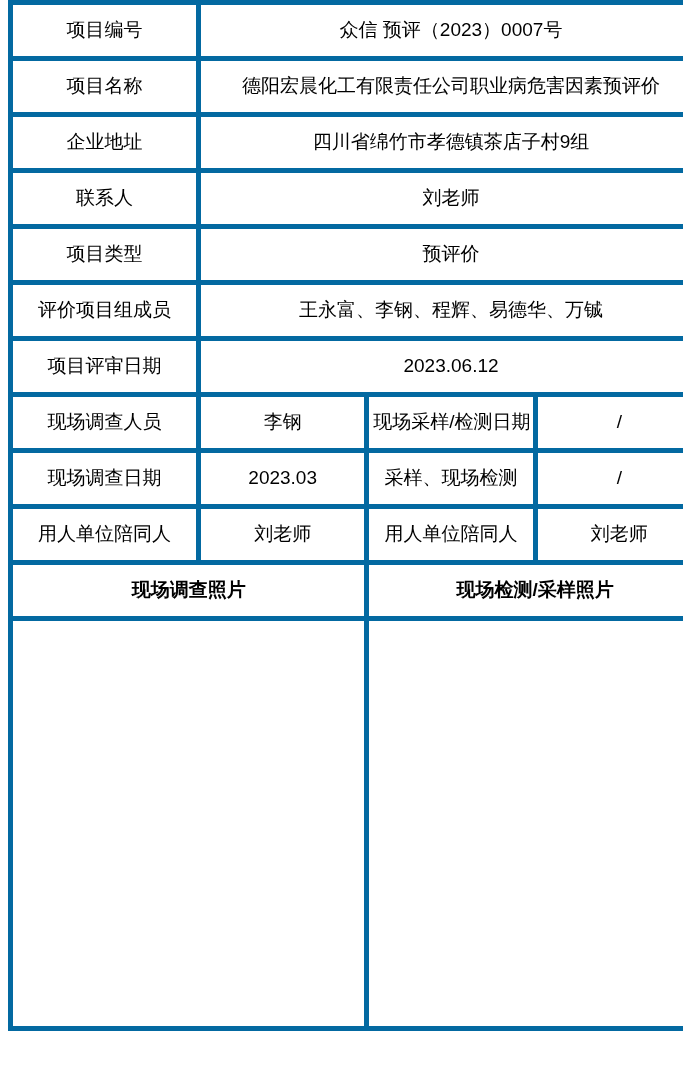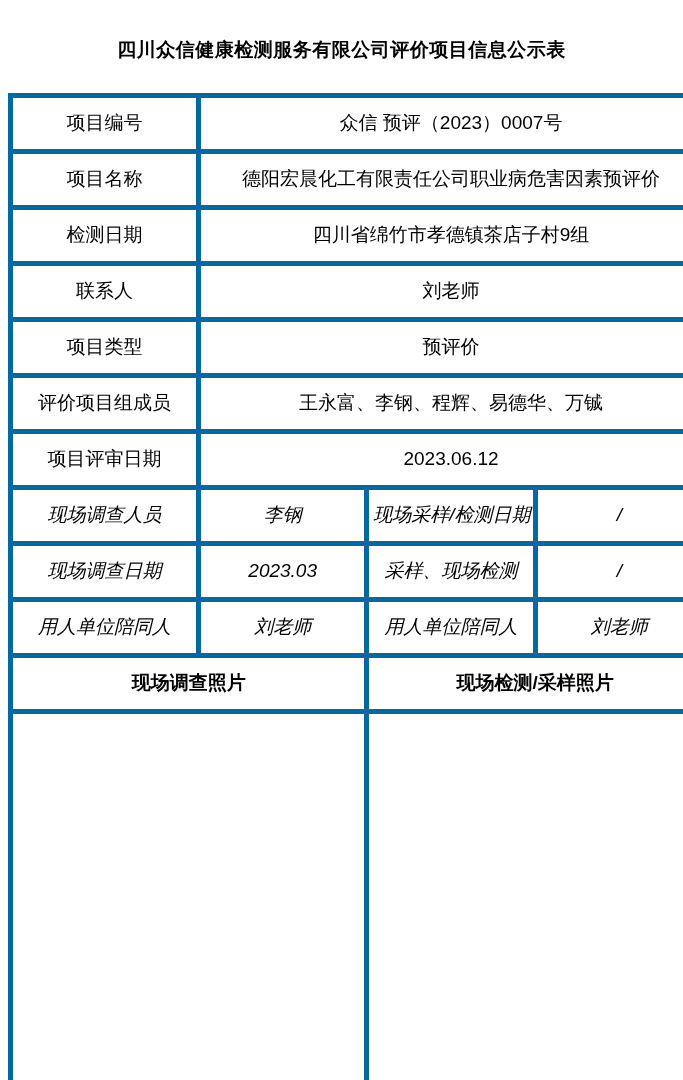--- a/index.html
+++ b/index.html
@@ -37,50 +37,49 @@
   }
   table.info-table td {
     border: 5px solid #0369a1;
     font-size: 19px;
     text-align: center;
     vertical-align: middle;
     padding: 0 4px;
     line-height: 1.4;
   }
   .r-label { height: 51px; }
-  .r-tall  { height: 51px; font-style: italic; }
+  .r-tall  { height: 51px; }
   .photo-head { height: 51px; font-weight: bold; }
   .photo-body { height: 405px; }
   .c-label { width: 175px; }
   .c-val   { width: 492px; }
   .c-a { width: 175px; }
   .c-b { width: 165px; margin-top: 44px; }
   .c-c { width: 150px; }
   .c-d { width: 177px; }
   .nowrap { white-space: nowrap; }
 </style>
 </head>
 <body>
 
 <div class="page">
 
-  <div class="doc-title">四川众信健康检测服务有限公司评价项目信息公示表</div>
 
   <table class="info-table">
     <tbody>
       <tr>
         <td class="c-label r-label">项目编号</td>
         <td class="c-val r-label" colspan="3">众信 预评（2023）0007号</td>
       </tr>
       <tr>
         <td class="c-label r-label">项目名称</td>
         <td class="c-val r-label" colspan="3">德阳宏晨化工有限责任公司职业病危害因素预评价</td>
       </tr>
       <tr>
-        <td class="c-label r-label">检测日期</td>
+        <td class="c-label r-label">企业地址</td>
         <td class="c-val r-label" colspan="3">四川省绵竹市孝德镇茶店子村9组</td>
       </tr>
       <tr>
         <td class="c-label r-label">联系人</td>
         <td class="c-val r-label" colspan="3">刘老师</td>
       </tr>
       <tr>
         <td class="c-label r-label">项目类型</td>
         <td class="c-val r-label" colspan="3">预评价</td>
       </tr>

